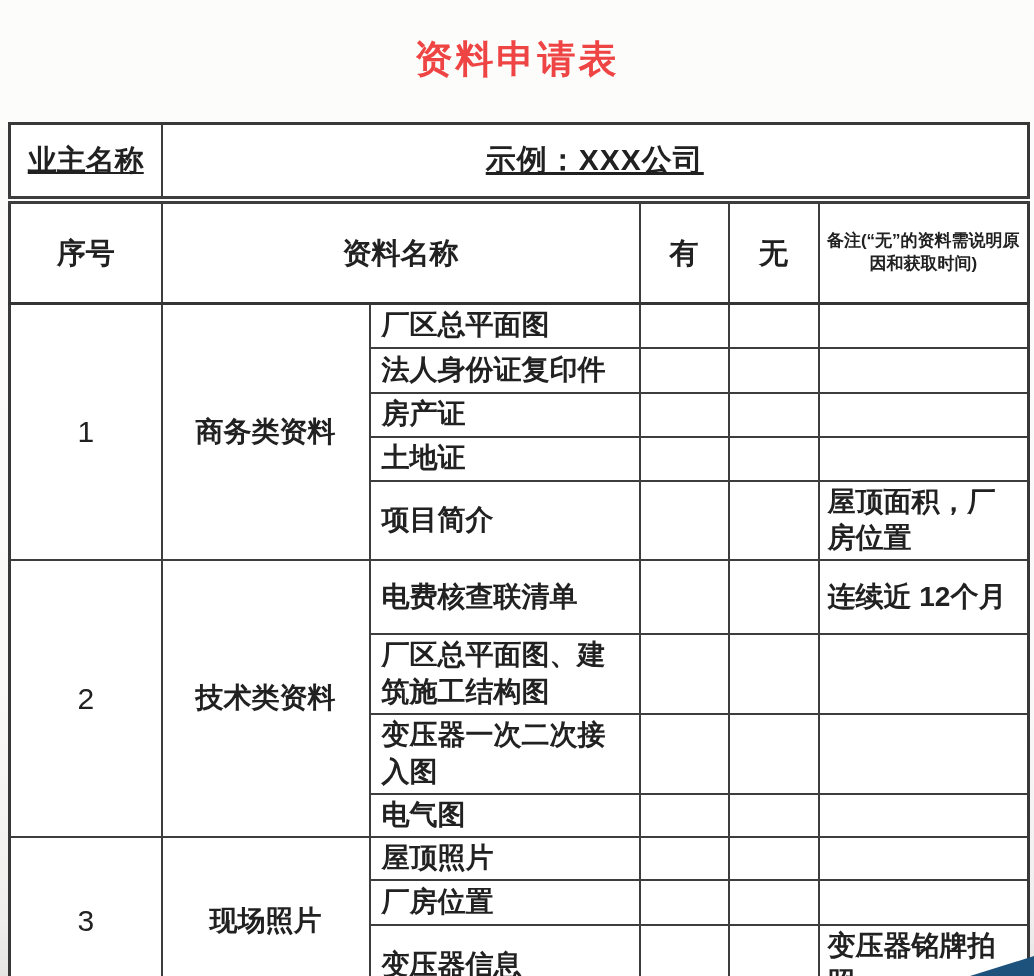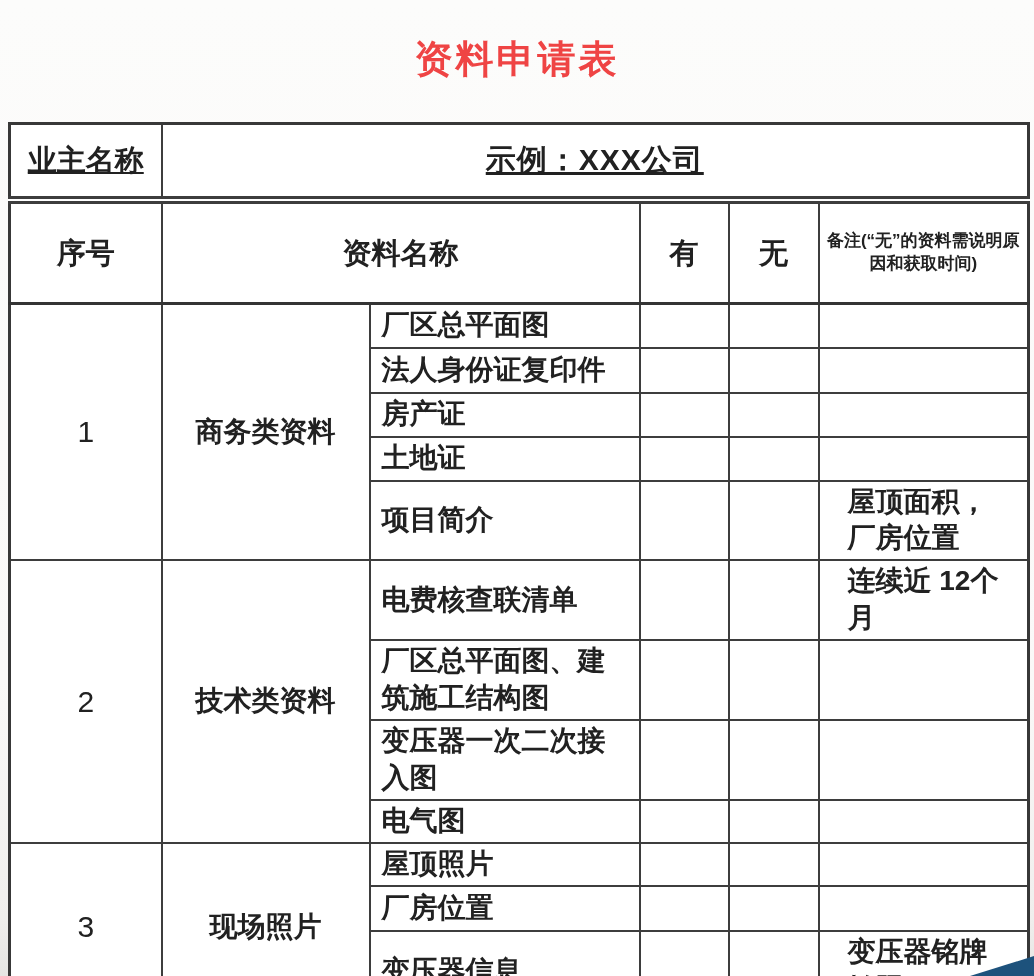--- a/index.html
+++ b/index.html
@@ -25,21 +25,21 @@
     border: 3px solid #383838;
   }
   td {
     border: 2px solid #3d3d3d;
     font-weight: 700; font-size: 28px; color: #212121;
     padding: 2px 8px; vertical-align: middle;
     line-height: 1.32; overflow: hidden;
   }
   .ctr   { text-align: center; border-radius: 6px; }
   .item  { text-align: left; padding: 2px 11px; }
-  .remark{ text-align: left; padding: 2px 28px; margin-left: 16px; }
+  .remark{ text-align: left; padding: 2px 8px; margin-left: 16px; }
   .num   { font-weight: 400; font-size: 30px; text-align: center; }
   .owner-value { text-align: center; font-size: 30px; letter-spacing: 1px; }
   .owner-label, .head-cell { text-align: center; font-size: 29px; }
   .remark-head { font-size: 17px; line-height: 1.35; text-align: center; padding: 2px 5px; }
   tr.row-owner > td { border-bottom: 8px double #3d3d3d; text-decoration: underline; }
   tr.row-head  > td { border-bottom: 3px solid #343434; }
   .corner-wedge {
     position: absolute; right: 0; bottom: 0;
     width: 64px; height: 20px;
     background: #1d527c;

